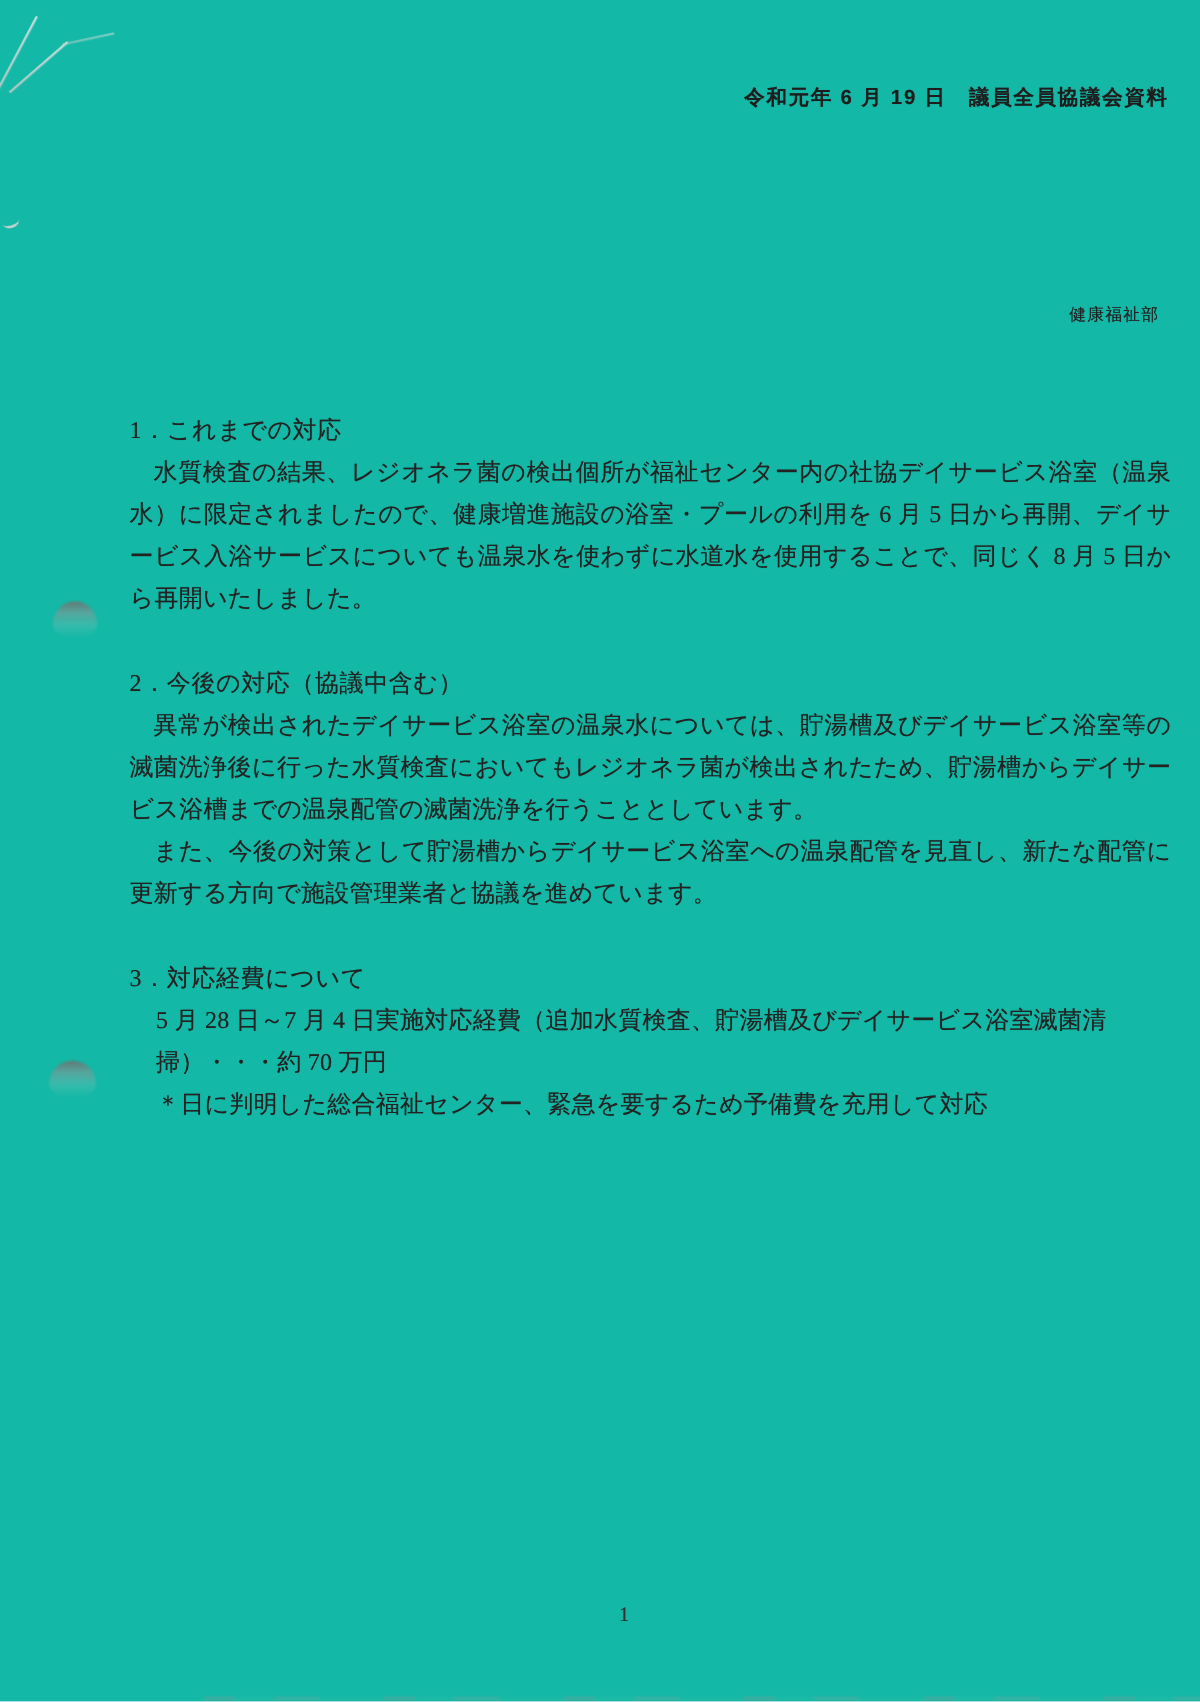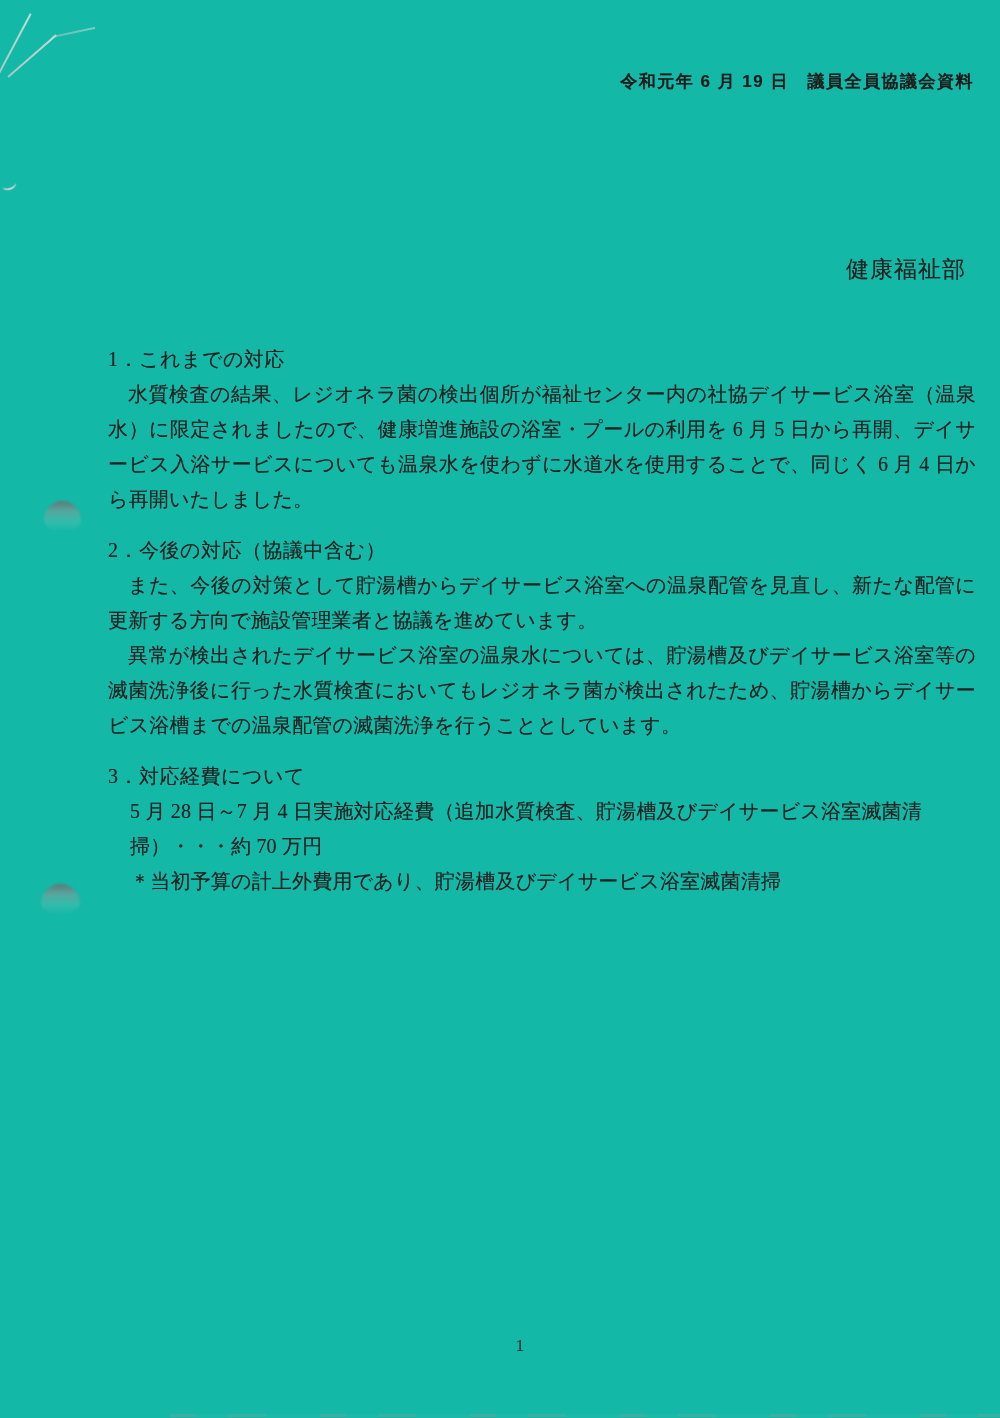--- a/index.html
+++ b/index.html
@@ -77,38 +77,38 @@
     width: 100%;
     margin: 0;
     text-align: center;
     font-size: 21px;
     font-weight: normal;
     letter-spacing: 0.5px;
   }
   .author-right {
     position: absolute;
     top: 254px; right: 74px;
-    font-size: 23px;
+    font-size: 14px;
     letter-spacing: 1px;
     margin-left: 32px;
   }
   .content {
     position: absolute;
     top: 342px; left: 108px; right: 64px;
     font-size: 20px;
     line-height: 35px;
   }
   .content h2 {
     margin: 0;
     font-size: 20px;
     font-weight: normal;
     letter-spacing: 0.5px;
   }
   .sec { margin: 0; }
-  .sec + .sec { margin-top: 16px; }
+  .sec + .sec { margin-top: 36px; }
   .content p {
     margin: 0;
     text-align: justify;
     text-indent: 1em;
     letter-spacing: 0.2px;
   }
   .sec-costs p {
     text-align: left;
     text-indent: 0;
     margin-left: 1.1em;
@@ -137,32 +137,32 @@
 
   <div class="header-right">令和元年 6 月 19 日　議員全員協議会資料</div>
 
 
   <div class="author-right">健康福祉部</div>
 
   <div class="content">
 
     <section class="sec">
       <h2>1．これまでの対応</h2>
-      <p>水質検査の結果、レジオネラ菌の検出個所が福祉センター内の社協デイサービス浴室（温泉水）に限定されましたので、健康増進施設の浴室・プールの利用を 6 月 5 日から再開、デイサービス入浴サービスについても温泉水を使わずに水道水を使用することで、同じく 6 月 4 日から再開いたしました。</p>
+      <p>水質検査の結果、レジオネラ菌の検出個所が福祉センター内の社協デイサービス浴室（温泉水）に限定されましたので、健康増進施設の浴室・プールの利用を 6 月 5 日から再開、デイサービス入浴サービスについても温泉水を使わずに水道水を使用することで、同じく 8 月 5 日から再開いたしました。</p>
     </section>
 
     <section class="sec">
       <h2>2．今後の対応（協議中含む）</h2>
+      <p>異常が検出されたデイサービス浴室の温泉水については、貯湯槽及びデイサービス浴室等の滅菌洗浄後に行った水質検査においてもレジオネラ菌が検出されたため、貯湯槽からデイサービス浴槽までの温泉配管の滅菌洗浄を行うこととしています。</p>
       <p>また、今後の対策として貯湯槽からデイサービス浴室への温泉配管を見直し、新たな配管に更新する方向で施設管理業者と協議を進めています。</p>
-      <p>異常が検出されたデイサービス浴室の温泉水については、貯湯槽及びデイサービス浴室等の滅菌洗浄後に行った水質検査においてもレジオネラ菌が検出されたため、貯湯槽からデイサービス浴槽までの温泉配管の滅菌洗浄を行うこととしています。</p>
     </section>
 
     <section class="sec sec-costs">
       <h2>3．対応経費について</h2>
       <p>5 月 28 日～7 月 4 日実施対応経費（追加水質検査、貯湯槽及びデイサービス浴室滅菌清掃）・・・約 70 万円</p>
-      <p>＊当初予算の計上外費用であり、貯湯槽及びデイサービス浴室滅菌清掃</p>
+      <p>＊日に判明した総合福祉センター、緊急を要するため予備費を充用して対応</p>
     </section>
 
   </div>
 
   <div class="page-number">1</div>
 
 </div>
 
 </body></html>

